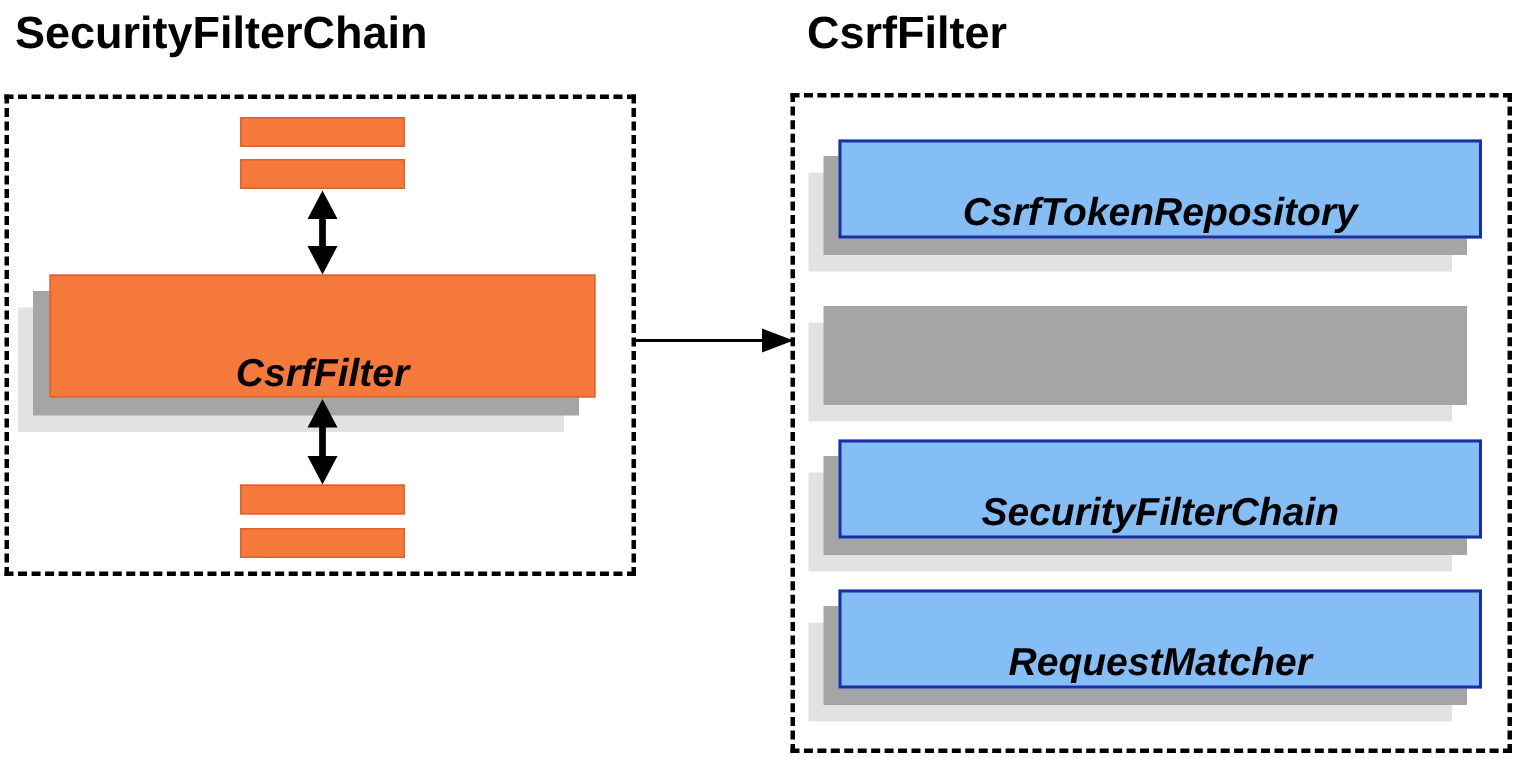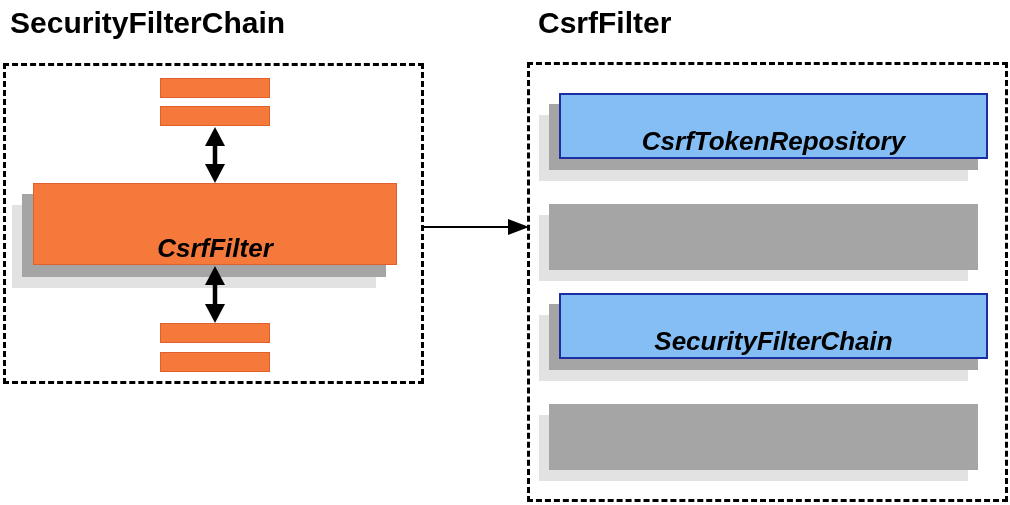--- a/index.html
+++ b/index.html
@@ -106,20 +106,23 @@
   <div class="shadow mid comp-shadow-mid c1"></div>
 
   <div class="shadow light comp-shadow-light c2"></div>
   <div class="shadow mid comp-shadow-mid c2"></div>
   <div class="node blue-node c2">
     <span class="node-label">SecurityFilterChain</span>
   </div>
 
   <div class="shadow light comp-shadow-light c3"></div>
   <div class="shadow mid comp-shadow-mid c3"></div>
+  <div class="node blue-node c3">
+    <span class="node-label">RequestMatcher</span>
+  </div>
 
   <svg class="arrows" width="1010" height="505" viewBox="0 0 1010 505">
     <g>
       <line class="thick" x1="215" y1="144" x2="215" y2="166"></line>
       <polygon points="215,127 205,146 225,146"></polygon>
       <polygon points="215,183 205,164 225,164"></polygon>
     </g>
     <g>
       <line class="thick" x1="215" y1="283" x2="215" y2="306"></line>
       <polygon points="215,266 205,285 225,285"></polygon>

